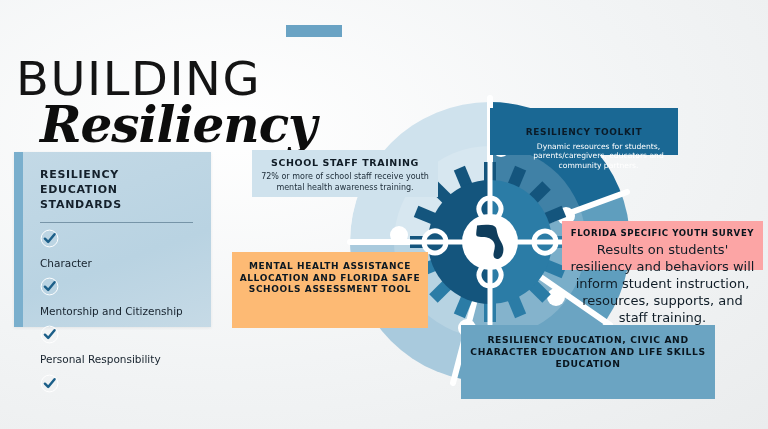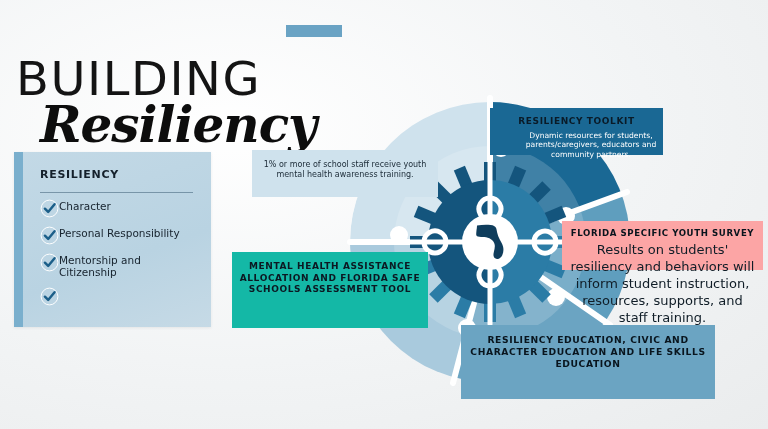--- a/index.html
+++ b/index.html
@@ -47,21 +47,21 @@
     box-shadow:0 1px 3px rgba(0,0,0,.07);
   }
   #standards-accent { position:absolute; left:0; top:0; width:9px; height:100%; background:#7aafcd; }
   #standards-inner { position:absolute; left:26px; top:16px; right:10px; }
   #standards-heading {
     font-family:"DejaVu Sans", sans-serif;
     font-weight:700; font-size:11px; letter-spacing:.7px;
     color:#14202b; line-height:1.35; text-transform:uppercase;
   }
   #standards-divider { margin:9px 0 7px 0; height:1px; background:rgba(35,70,95,.45); width:95%; }
-  .std-item { display:flex; align-items:flex-start; margin-bottom:9px; }
+  .std-item { display:flex; align-items:flex-start; gap:9px; margin-bottom:9px;flex-direction:column; }
   .std-check { flex:0 0 auto; width:19px; height:19px; margin-top:-1px; }
   .std-label {
     font-family:"DejaVu Sans", sans-serif;
     font-size:10.5px; color:#16222d; line-height:1.18; font-weight:400;
   }
 
   
   #graphic { position:absolute; left:228px; top:88px; width:540px; height:330px; }
   #graphic svg { display:block; }
 
@@ -80,30 +80,30 @@
   
   #callout-staff-training {
     left:252px; top:150px; width:186px; height:47px;
     background:#cfe2ed; text-align:center; padding:7px 6px 0 6px;
   }
   #callout-staff-training .ttl { font-size:9.5px; color:#101c26; }
   #callout-staff-training .bdy { font-size:8px; color:#1b2a36; }
 
   
   #callout-toolkit {
-    left:490px; top:108px; width:173px; height:47px;
-    background:#1a6894; text-align:center; padding:8px 6px 0 6px;
+    left:490px; top:108px; width:188px; height:47px;
+    background:#1a6894; text-align:center; padding:19px 6px 0 6px;
   }
   #callout-toolkit .ttl { font-size:9px; color:#0a1b28; }
   #callout-toolkit .bdy { font-size:7.6px; color:#ffffff;margin-left:29px; }
 
   
   #callout-mental-health {
     left:232px; top:252px; width:196px; height:76px;
-    background:#14b8a6; text-align:center; padding:9px 6px 16px 6px;
+    background:#fdba74; text-align:center; padding:9px 6px 16px 6px;
   }
   #callout-mental-health .ttl { font-size:9px; color:#0c1822; }
   #callout-mental-health .bdy { font-size:7.6px; color:#16232e; }
 
   
   #callout-youth-survey {
     left:562px; top:221px; width:201px; height:49px;
     background:#fca5a5; text-align:center; padding:7px 5px 0 5px;
   }
   #callout-youth-survey .ttl { font-size:8.6px; color:#08141d; }
@@ -124,51 +124,52 @@
   <div id="title-building">BUILDING</div>
   <div id="title-resiliency">Resiliency</div>
 </div>
 <div id="title-accent-bar"></div>
 
 <div id="standards-panel">
   <div id="standards-accent"></div>
   <div id="standards-inner">
     <div id="standards-heading">
       <div>RESILIENCY</div>
+      <div>EDUCATION STANDARDS</div>
     </div>
     <div id="standards-divider"></div>
 
     <div class="std-item">
       <span class="std-check">
         <svg viewBox="0 0 24 24" width="19" height="19">
           <circle cx="12" cy="12" r="10.6" fill="none" stroke="#ffffff" stroke-width="1.2"></circle>
           <path d="M6.2 12.3 L10.3 16.4 L18.4 6.6" fill="none" stroke="#1c5f89" stroke-width="3.1" stroke-linecap="round" stroke-linejoin="round"></path>
         </svg>
       </span>
       <span class="std-label">Character</span>
     </div>
 
     <div class="std-item">
       <span class="std-check">
         <svg viewBox="0 0 24 24" width="19" height="19">
           <circle cx="12" cy="12" r="10.6" fill="none" stroke="#ffffff" stroke-width="1.2"></circle>
           <path d="M6.2 12.3 L10.3 16.4 L18.4 6.6" fill="none" stroke="#1c5f89" stroke-width="3.1" stroke-linecap="round" stroke-linejoin="round"></path>
         </svg>
       </span>
-      <span class="std-label">Personal Responsibility</span>
+      <span class="std-label">Mentorship and Citizenship</span>
     </div>
 
     <div class="std-item">
       <span class="std-check">
         <svg viewBox="0 0 24 24" width="19" height="19">
           <circle cx="12" cy="12" r="10.6" fill="none" stroke="#ffffff" stroke-width="1.2"></circle>
           <path d="M6.2 12.3 L10.3 16.4 L18.4 6.6" fill="none" stroke="#1c5f89" stroke-width="3.1" stroke-linecap="round" stroke-linejoin="round"></path>
         </svg>
       </span>
-      <span class="std-label">Mentorship and Citizenship</span>
+      <span class="std-label">Personal Responsibility</span>
     </div>
 
     <div class="std-item">
       <span class="std-check">
         <svg viewBox="0 0 24 24" width="19" height="19">
           <circle cx="12" cy="12" r="10.6" fill="none" stroke="#ffffff" stroke-width="1.2"></circle>
           <path d="M6.2 12.3 L10.3 16.4 L18.4 6.6" fill="none" stroke="#1c5f89" stroke-width="3.1" stroke-linecap="round" stroke-linejoin="round"></path>
         </svg>
       </span>
     </div>
@@ -272,21 +273,22 @@
             C174 184, 160 166, 142 154 C124 142, 102 136, 80 134
             C58 132, 36 132, 18 128 C8 126, 2 120, 2 110
             C2 96, 4 72, 8 48 C9 38, 9 30, 10 24 Z"></path>
         </g>
       </g>
     </g>
   </svg>
 </div>
 
 <div class="callout" id="callout-staff-training">
-  <div class="bdy">1% or more of school staff receive youth mental health awareness training.</div>
+  <div class="ttl">SCHOOL STAFF TRAINING</div>
+  <div class="bdy">72% or more of school staff receive youth mental health awareness training.</div>
 </div>
 
 <div class="callout" id="callout-toolkit">
   <div class="ttl">RESILIENCY TOOLKIT</div>
   <div class="bdy">Dynamic resources for students, parents/caregivers, educators and community partners.</div>
 </div>
 
 <div class="callout" id="callout-mental-health">
   <div class="ttl">MENTAL HEALTH ASSISTANCE ALLOCATION AND FLORIDA SAFE SCHOOLS ASSESSMENT TOOL</div>
 </div>

